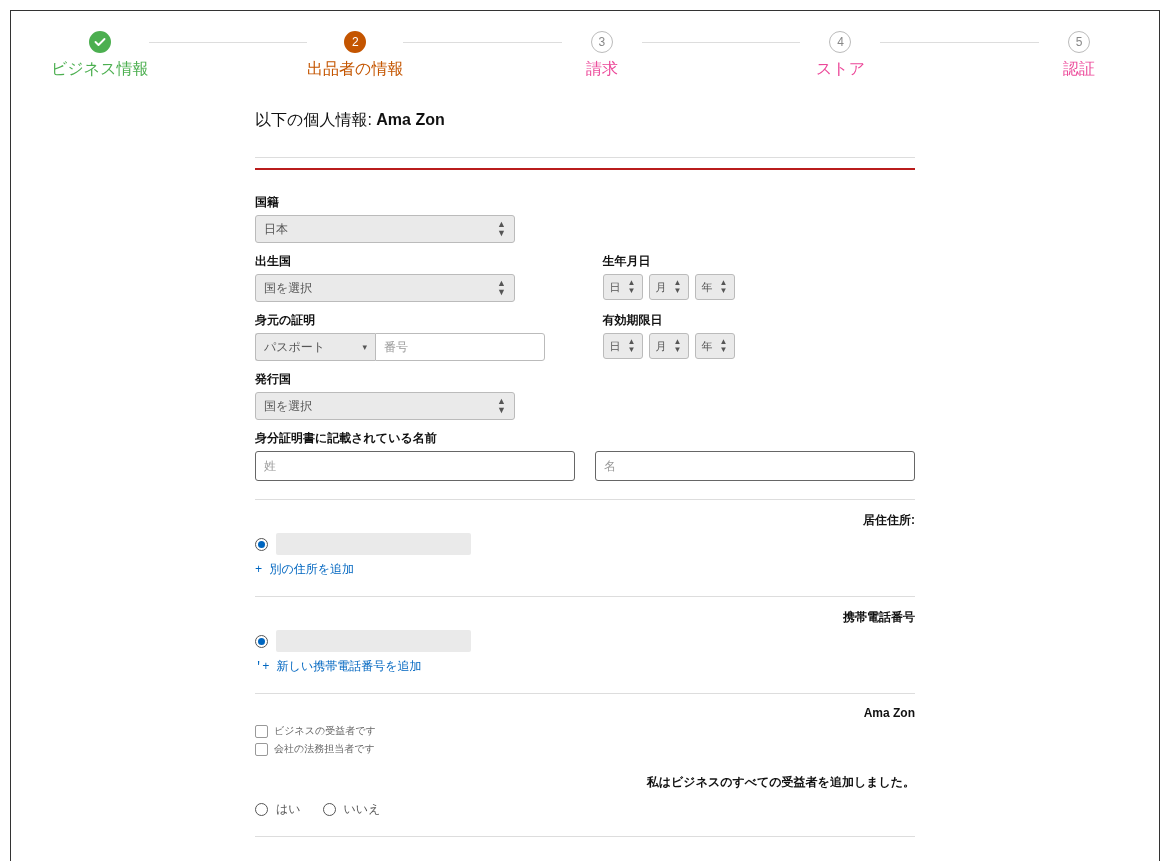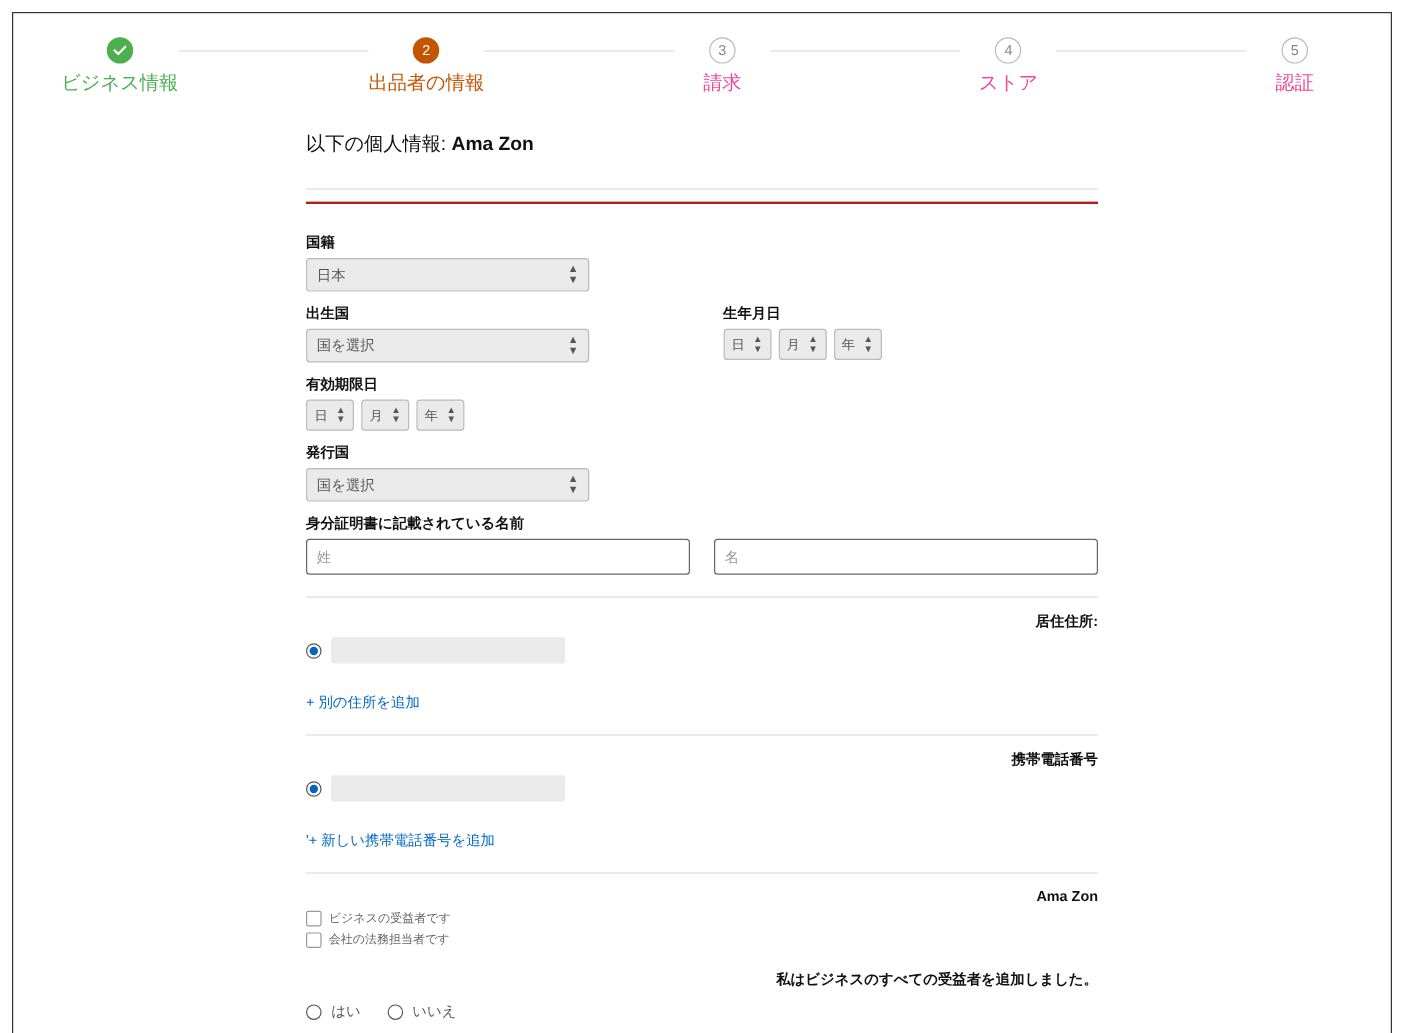--- a/index.html
+++ b/index.html
@@ -109,21 +109,21 @@
       background: #eaeaea;
       height: 28px;
       display: flex;
       align-items: center;
       justify-content: space-between;
       padding: 0 8px;
       font-size: 12px;
       color: #555;
       position: relative;
     }
-    .sel-wide { width: 236px; }
+    .sel-wide { width: 260px; }
     .sel-narrow { width: 120px; }
     .sel .caret {
       font-size: 9px;
       color: #555;
       line-height: 1;
     }
     .sel .caret::before { content: "▲"; display:block; }
     .sel .caret::after  { content: "▼"; display:block; }
     .two-part {
       display: flex;
@@ -219,22 +219,23 @@
     }
     .grey-box {
       background: #eaeaea;
       height: 22px;
       width: 195px;
       border-radius: 2px;
     }
     .add-link {
       color: #0066c0;
       font-size: 12px;
-      margin-top: 24px;
+      margin-top: 6px;
       display: inline-block;
+      font-family: Liberation Mono, monospace;
     }
     .chk-row {
       display: flex;
       align-items: center;
       gap: 6px;
       margin-top: 4px;
       font-size: 10px;
       color: #666;
     }
     .chk-box {
@@ -349,20 +350,30 @@
             <div class="date-sel">
                 <span>年</span>
                 <span class="caret"></span>
               </div>
           </div>
         </div>
       </div>
 
       <div class="form-row">
         <div class="form-col">
+          <label class="form-label">身元の証明</label>
+          <div class="two-part">
+            <div class="sel sel-narrow">
+              <span>パスポート</span>
+              <span style="font-size:9px;">▾</span>
+            </div>
+            <div class="tp-input">番号</div>
+          </div>
+        </div>
+        <div class="form-col">
           <label class="form-label">有効期限日</label>
           <div class="date-group">
             <div class="date-sel">
                 <span>日</span>
                 <span class="caret"></span>
               </div>
             <div class="date-sel">
                 <span>月</span>
                 <span class="caret"></span>
               </div>

